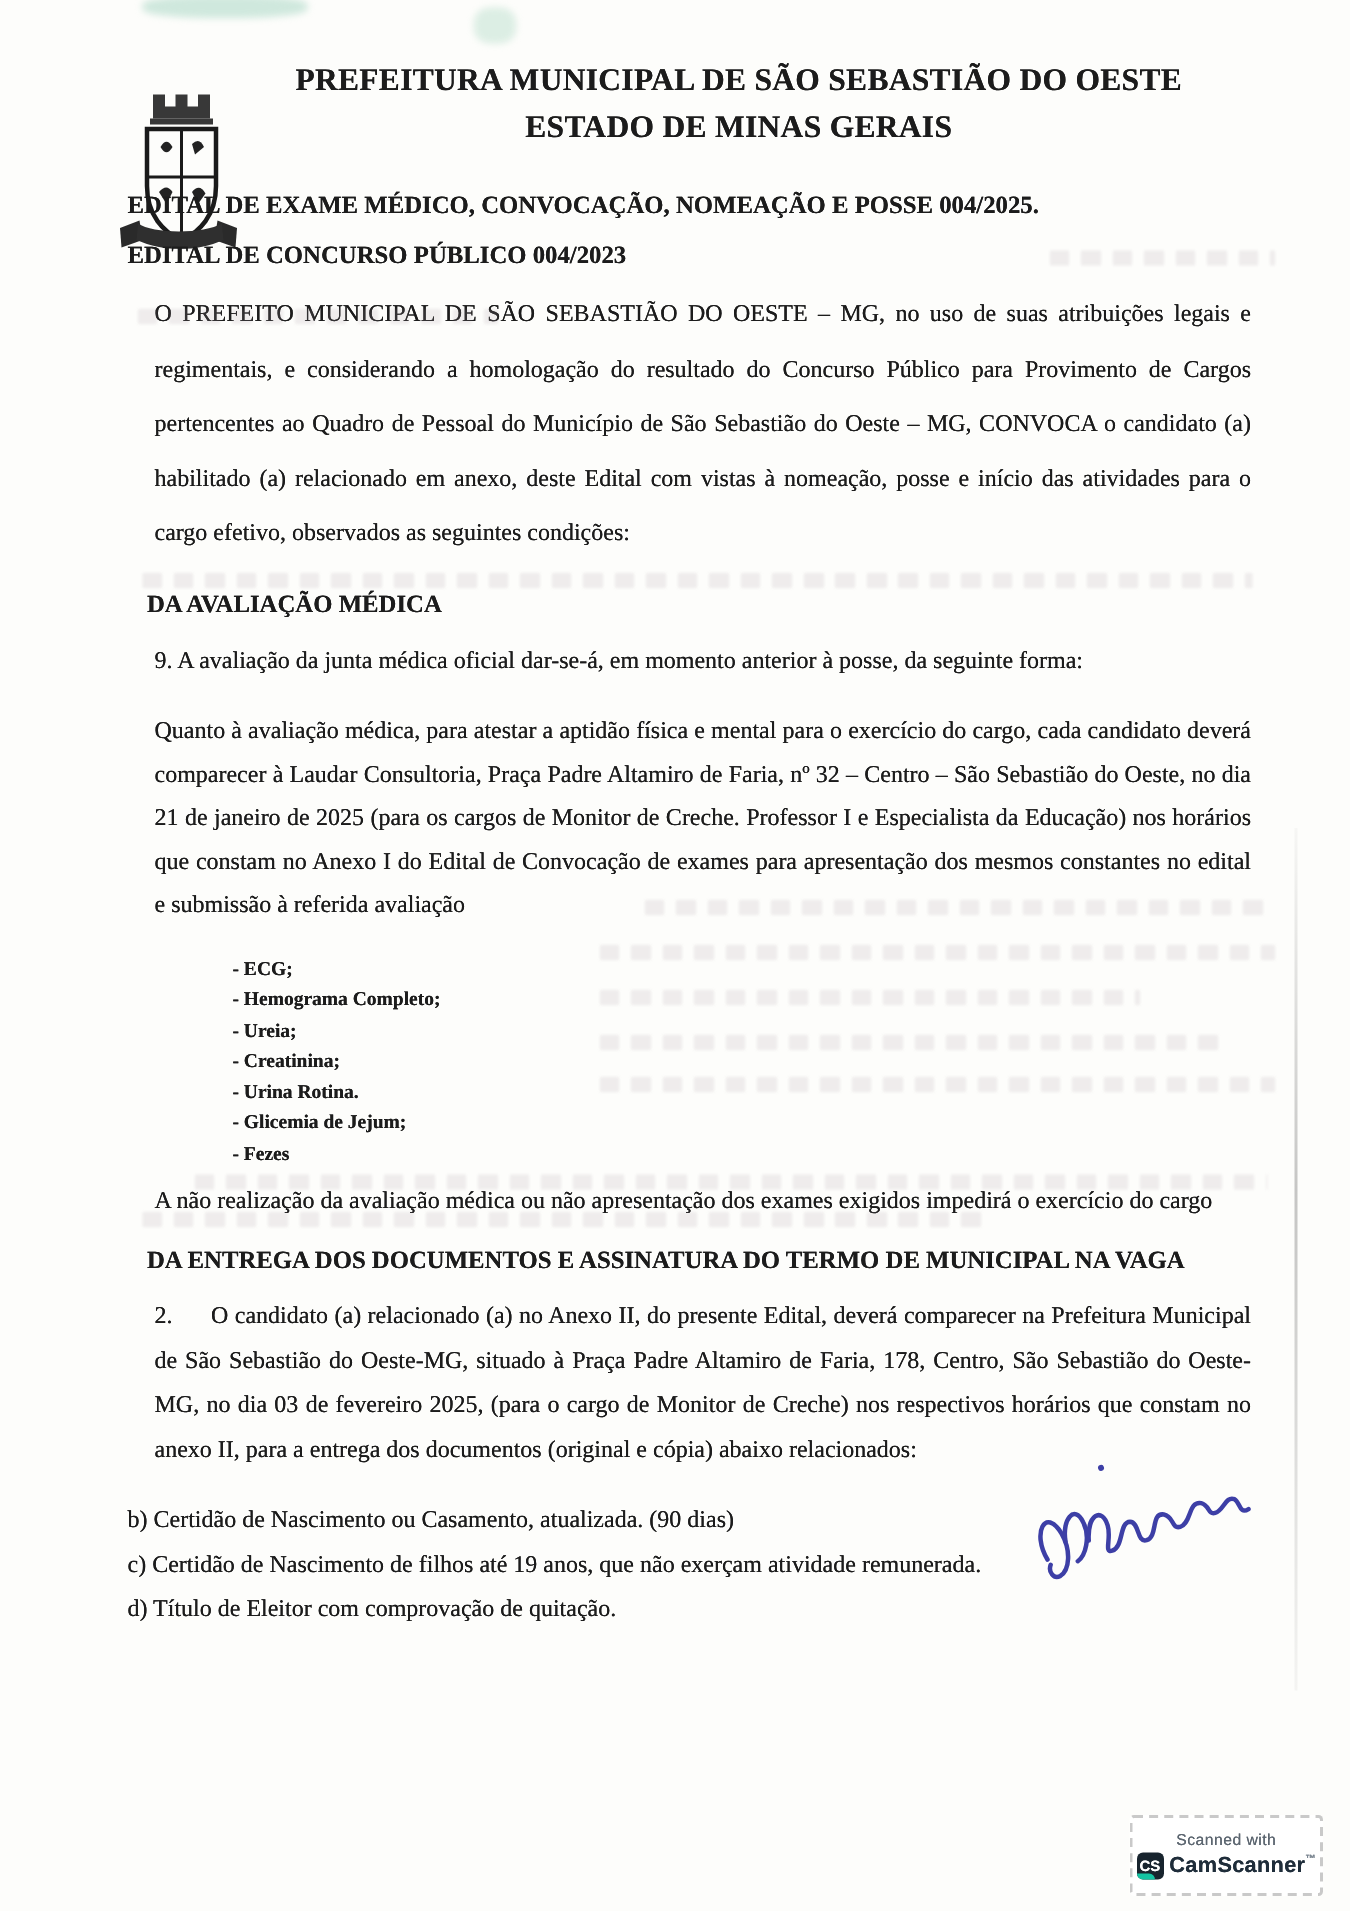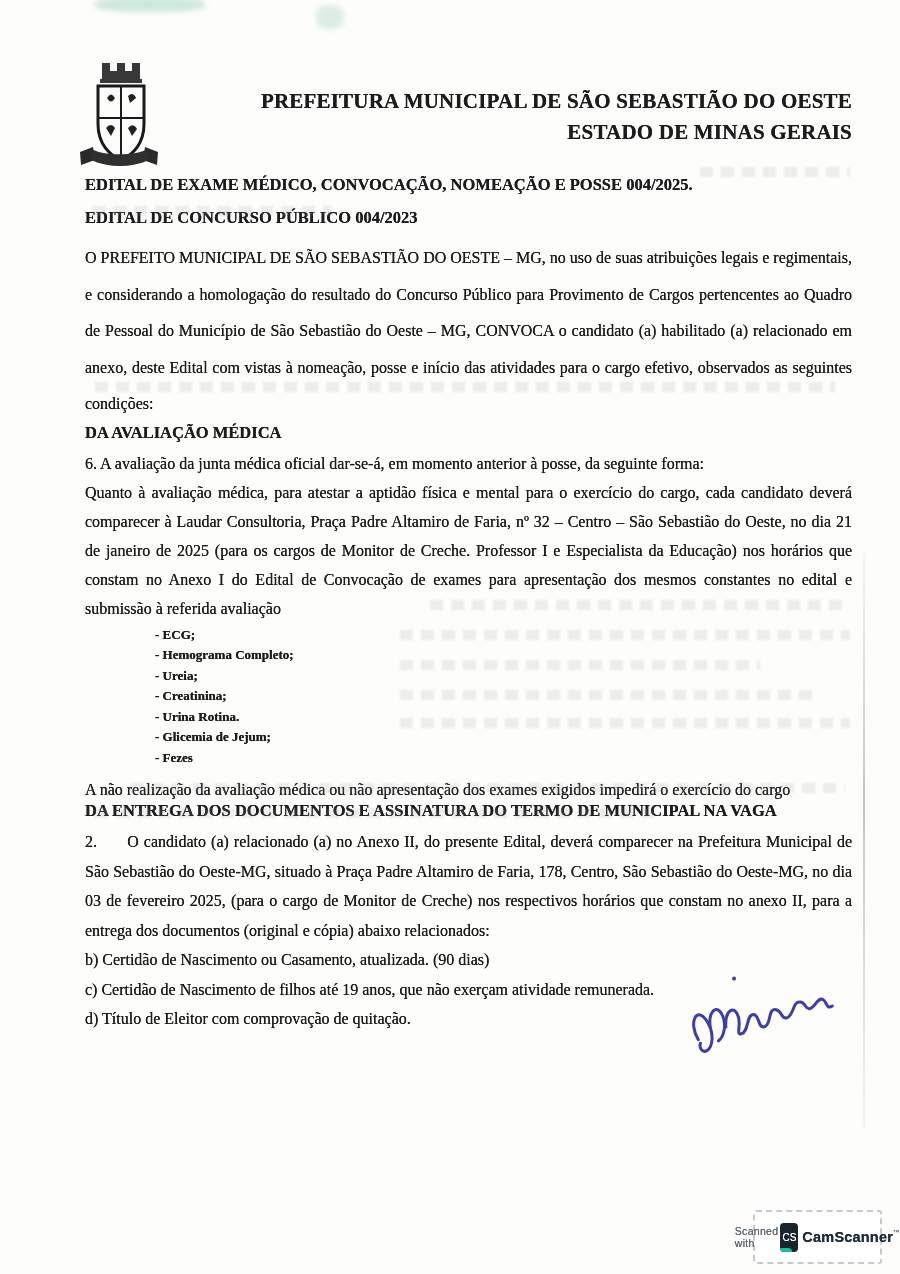--- a/index.html
+++ b/index.html
@@ -4,28 +4,28 @@
 <style>
   html,body { margin:0; padding:0; }
   .page {
     position:relative; width:900px; height:1274px;
     background:#fdfdfb; overflow:hidden;
     font-family:"Liberation Serif", serif; color:#1c1c1c;
     text-shadow:0 0 0.4px currentColor;
   }
   .content { position:absolute; left:85px; top:0; width:767px; }
 
-  .hdr { margin-top:86px; padding-left:48px; text-align:right;
+  .hdr { margin-top:38px; padding-left:48px; text-align:center;
          font-size:21px; font-weight:700; line-height:31px; letter-spacing:0.2px; }
   .titles { margin-top:20px; text-align:left; font-size:16.5px; font-weight:700; line-height:33px; }
 
-  .para { font-size:16px; text-align:justify; margin:0; }
+  .para { font-size:16px; text-align:justify; margin:18px; }
   .intro { margin-top:6px; line-height:36.5px; }
 
-  h3.sec { font-size:16.5px; font-weight:700; margin:0;font-family:Liberation Serif, serif; }
+  h3.sec { font-size:16.5px; font-weight:700; margin:13px;font-family:Liberation Serif, serif; }
   .sec-med { margin-top:10px; }
   .p-one  { margin-top:6px; line-height:29px; }
   .p-two  { margin-top:0; line-height:29px; }
 
   .exams { list-style:none; margin:2px 0 0 70px; padding:0; font-size:13px; line-height:20.5px; font-weight:600; }
   .warning { margin-top:10px; line-height:23px; text-align:left; }
   .sec-ent { margin-top:12px; }
   .para2 { margin-top:6px; line-height:29.5px; }
   .docs p { margin:0; font-size:16px; line-height:29.5px; }
 
@@ -42,26 +42,26 @@
     background:repeating-linear-gradient(90deg, rgba(165,150,160,.30) 0 13px, rgba(165,150,160,0) 13px 21px); }
   .vline { position:absolute; left:863px; top:552px; width:2px; height:575px;
     background:linear-gradient(to bottom, rgba(80,80,80,.04), rgba(70,70,70,.30) 42%, rgba(70,70,70,.28) 50%, rgba(80,80,80,.05)); }
   .smudge { position:absolute; filter:blur(2.5px); border-radius:40%; }
   .smudge.a { left:95px; top:-3px; width:110px; height:15px; background:rgba(170,215,196,.55); }
   .smudge.b { left:316px; top:5px; width:28px; height:24px; background:rgba(188,224,206,.5); }
 
   
   .badge { position:absolute; left:753px; top:1210px; width:125px; height:50px;
     background:#fff; border:2px dashed #c9c9c9; border-radius:3px;
-    font-family:"Liberation Sans", sans-serif; display:flex; flex-direction:row;
+    font-family:"Liberation Sans", sans-serif; display:flex; flex-direction:column;
     align-items:center; justify-content:center; gap:2px; }
   .badge .scanned { font-size:10.5px; color:#5c6670; letter-spacing:.3px; }
   .badge .row { display:flex; align-items:center; gap:4px; }
-  .cs-icon { position:relative; width:18px; height:29px; background:#18242e; border-radius:4px;
-    color:#fff; font-size:10px; font-weight:400; display:flex; align-items:center; justify-content:center; }
+  .cs-icon { position:relative; width:18px; height:18px; background:#18242e; border-radius:4px;
+    color:#fff; font-size:10px; font-weight:700; display:flex; align-items:center; justify-content:center; }
   .cs-icon::after { content:""; position:absolute; left:0; bottom:0; width:12px; height:4px;
     background:#14c3a2; border-radius:0 4px 0 4px; }
   .cs-name { font-size:14.5px; font-weight:700; color:#1f2d3a; letter-spacing:.2px; }
   .cs-tm { font-size:7px; color:#7a8590; vertical-align:top; }
 </style>
 </head>
 <body>
 
 <div class="page">
 
@@ -90,21 +90,21 @@
     </div>
 
     <div class="titles">
       <div>EDITAL DE EXAME MÉDICO, CONVOCAÇÃO, NOMEAÇÃO E POSSE 004/2025.</div>
       <div>EDITAL DE CONCURSO PÚBLICO 004/2023</div>
     </div>
 
     <p class="para intro">O PREFEITO MUNICIPAL DE SÃO SEBASTIÃO DO OESTE – MG, no uso de suas atribuições legais e regimentais, e considerando a homologação do resultado do Concurso Público para Provimento de Cargos pertencentes ao Quadro de Pessoal do Município de São Sebastião do Oeste – MG, CONVOCA o candidato (a) habilitado (a) relacionado em anexo, deste Edital com vistas à nomeação, posse e início das atividades para o cargo efetivo, observados as seguintes condições:</p>
 
     <h3 class="sec sec-med">DA AVALIAÇÃO MÉDICA</h3>
-    <p class="para p-one">6. A avaliação da junta médica oficial dar-se-á, em momento anterior à posse, da seguinte forma:</p>
+    <p class="para p-one">9. A avaliação da junta médica oficial dar-se-á, em momento anterior à posse, da seguinte forma:</p>
     <p class="para p-two"><span>Quanto à avaliação médica, para atestar a aptidão física e mental para o exercício do cargo, cada candidato deverá comparecer à Laudar Consultoria, Praça Padre Altamiro de Faria, nº 32 – Centro – São Sebastião do Oeste, no dia 21 de janeiro de 2025 </span><span class="bold">(para os cargos de Monitor de Creche. Professor I e Especialista da Educação)</span><span> nos horários que constam no Anexo I do Edital de Convocação de exames para apresentação dos mesmos constantes no edital e submissão à referida avaliação</span></p>
 
     <ul class="exams">
         <li>- ECG;</li>
         <li>- Hemograma Completo;</li>
         <li>- Ureia;</li>
         <li>- Creatinina;</li>
         <li>- Urina Rotina.</li>
         <li>- Glicemia de Jejum;</li>
         <li>- Fezes</li>

